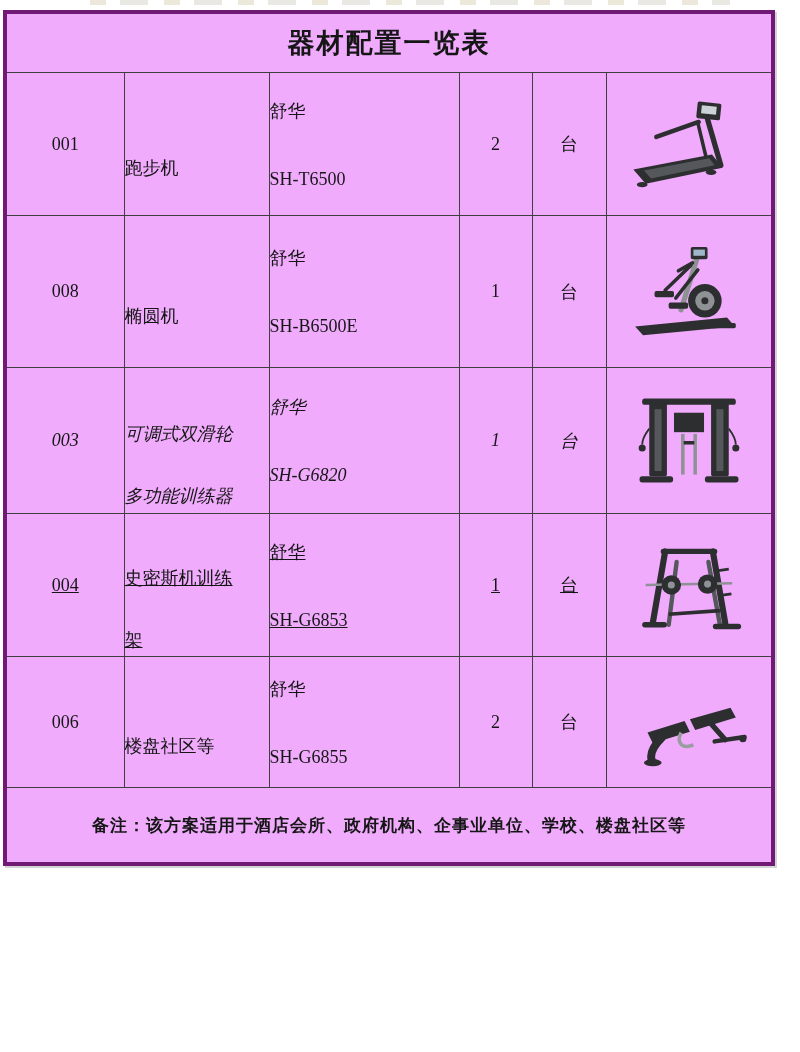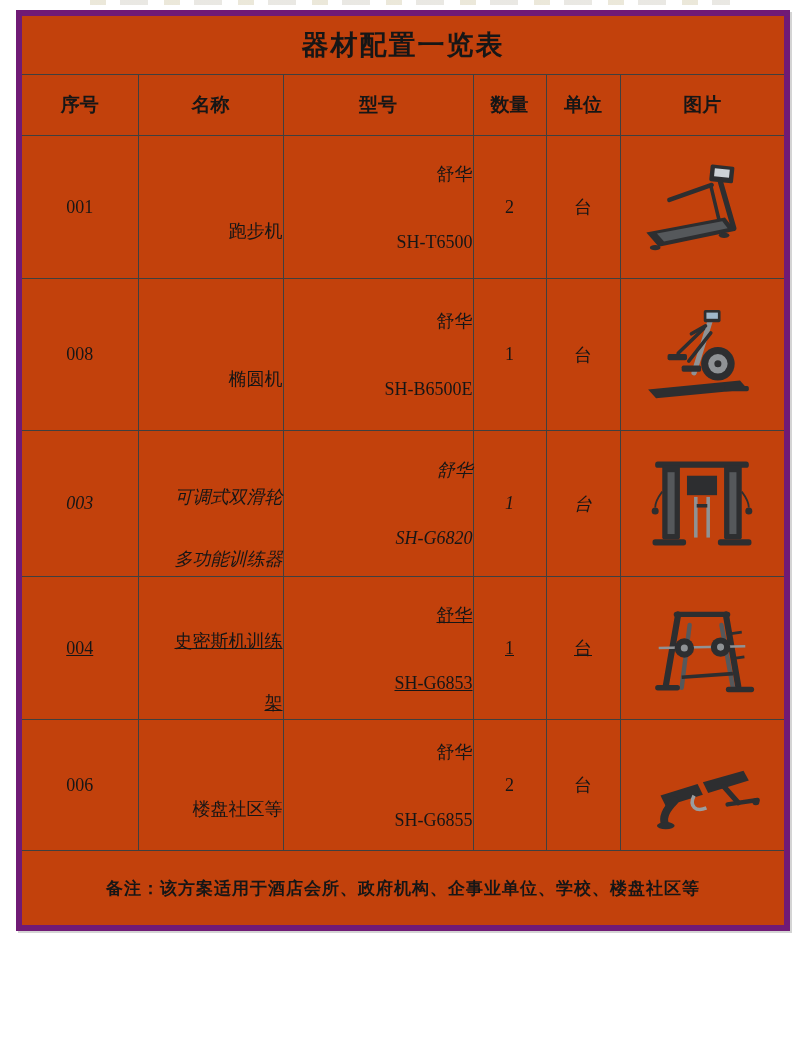--- a/index.html
+++ b/index.html
@@ -13,38 +13,38 @@
   }
   
   .top-remnant{
     position:absolute;top:0;left:90px;width:640px;height:5px;
     background:repeating-linear-gradient(90deg,
       rgba(205,196,160,.65) 0 16px, transparent 16px 30px,
       rgba(190,185,170,.55) 30px 58px, transparent 58px 74px);
     opacity:.6;
   }
   table.sheet{
-    position:absolute;left:16px;top:10px;width:768px;
+    position:absolute;left:3px;top:10px;width:768px;
     border-collapse:collapse;table-layout:fixed;
-    border:6px solid #701a75;
+    border:4px solid #701a75;
     box-shadow:2px 2px 0 rgba(160,160,160,.45);
-    background:#c2410c;
+    background:#f0abfc;
   }
   .sheet td{border:1px solid #3f3f3f;text-align:center;vertical-align:middle;
     font-size:18px;padding:0;}
   tr.title-row td{height:58px;font-size:27px;font-weight:bold;letter-spacing:2px;}
   tr.header-row td{height:60px;font-size:19px;font-weight:bold;}
   tbody.rows tr:nth-child(1) td{height:142px;}
   tbody.rows tr:nth-child(2) td{height:151px;}
   tbody.rows tr:nth-child(3) td{height:145px;font-style:italic;}
   tbody.rows tr:nth-child(4) td{height:142px;text-decoration:underline;}
   tbody.rows tr:nth-child(5) td{height:130px;}
   tbody.rows tr:nth-child(6) td{height:124px;}
   tr.note-row td{height:74px;font-size:17px;font-weight:bold;letter-spacing:1px;}
-  .lines{display:flex;flex-direction:column;align-items:flex-end;justify-content:center;}
+  .lines{display:flex;flex-direction:column;align-items:flex-start;justify-content:center;}
   .lines span:empty{display:none;}
   .gap-name{gap:38px;margin-top:48px;}
   .gap-model{gap:46px;}
   .equip{width:150px;height:106px;display:block;margin:0 auto;}
   .imgbox{display:flex;align-items:center;justify-content:center;}
   .hidden-defs{position:absolute;width:0;height:0;overflow:hidden;}
 </style>
 </head>
 <body>
 
@@ -167,28 +167,20 @@
       <col style="width:145px">
       <col style="width:190px">
     <col style="width:73px">
       <col style="width:74px">
       <col style="width:167px">
   </colgroup>
   <tbody>
     <tr class="title-row">
       <td colspan="6">器材配置一览表</td>
     </tr>
-    <tr class="header-row">
-      <td>序号</td>
-      <td>名称</td>
-      <td>型号</td>
-      <td>数量</td>
-      <td>单位</td>
-      <td>图片</td>
-    </tr>
   </tbody>
   <tbody class="rows">
   <tr>
     <td>
       <span>001</span>
     </td>
     <td>
       <div class="lines gap-name">
         <span>跑步机</span>
 

